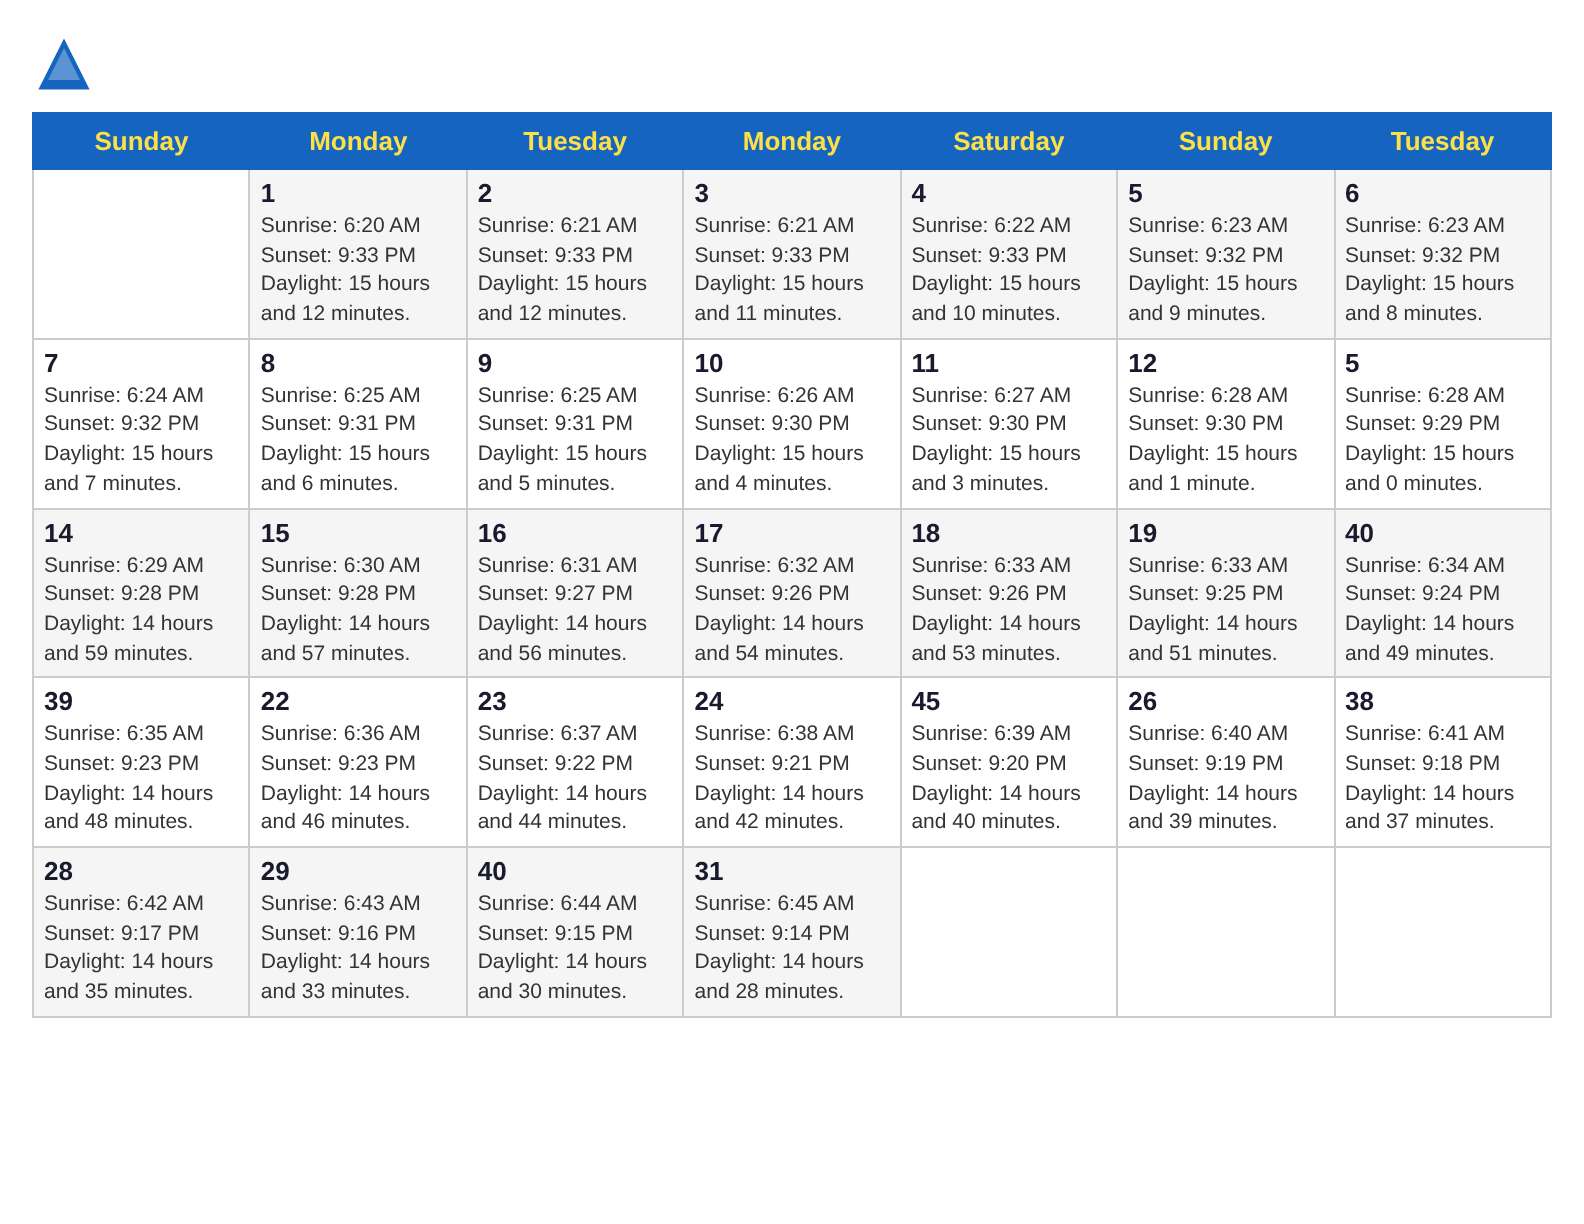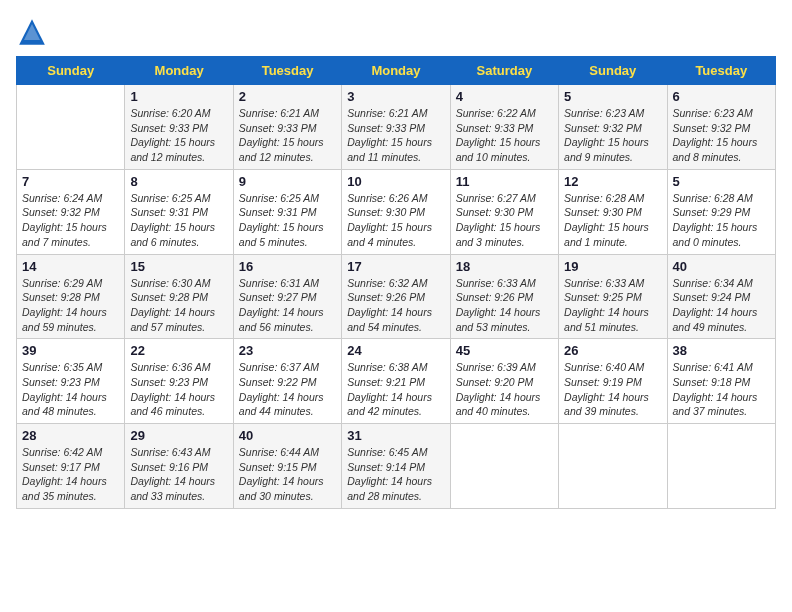--- a/index.html
+++ b/index.html
@@ -76,21 +76,20 @@
       font-size: 13px;
       font-weight: bold;
       color: #1a1a2e;
       display: block;
       margin-bottom: 2px;
     }
     .day-info {
       color: #333;
       font-size: 10.5px;
       line-height: 1.4;
-      font-style: italic;
     }
     .empty-cell {
       background: #fff !important;
     }
   </style>
 </head>
 <body>
 
 <div class="header">
   <div class="logo">

